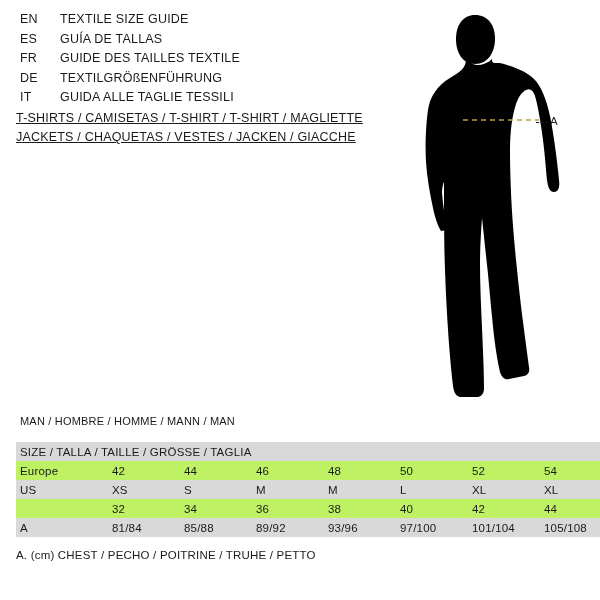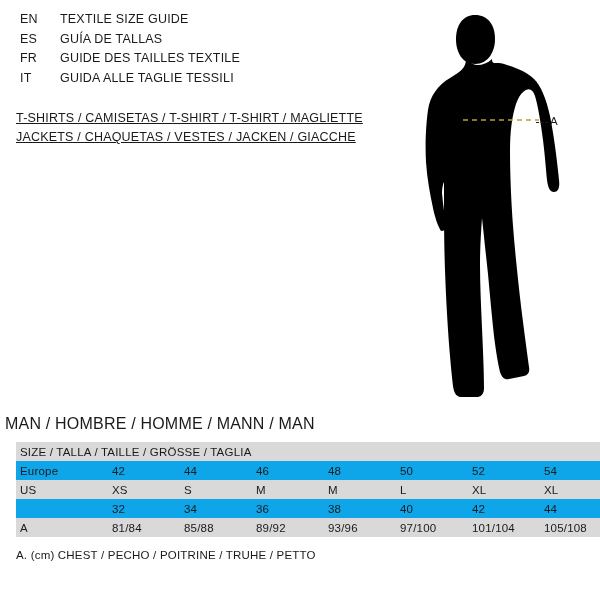--- a/index.html
+++ b/index.html
@@ -81,23 +81,23 @@
     position: absolute;
     left: 136px;
     top: 110px;
     width: 12px;
     border-top: 1.3px dashed #1a1a1a;
   }
 
   
   .man-heading {
     position: absolute;
-    left: 5px;
+    left: 20px;
     top: 415px;
-    font-size: 16px;
+    font-size: 11px;
     letter-spacing: 0.2px;
     white-space: nowrap;
   }
 
   
   .table-wrap {
     position: absolute;
     left: 16px;
     top: 442px;
     width: 568px;
@@ -113,21 +113,21 @@
     padding: 0 0 0 4px;
     letter-spacing: 0.2px;
     vertical-align: middle;
     white-space: nowrap;
     margin-top: 40px;
   }
   tr.row-shade td {
     background: #d9d9d9;
   }
   tr.row-plain td {
-    background: #0ea5e9;
+    background: #bef264;
   }
   td.col-label {
     width: 88px;
   }
   td.col-val {
     width: 68px;
     text-align: left;
     padding-left: 10px;
   }
   td.header-cell {
@@ -154,20 +154,24 @@
       <span class="lang-code">EN</span>
       <span class="lang-title">TEXTILE SIZE GUIDE</span>
     </div>
     <div class="lang-row">
       <span class="lang-code">ES</span>
       <span class="lang-title">GUÍA DE TALLAS</span>
     </div>
     <div class="lang-row">
       <span class="lang-code">FR</span>
       <span class="lang-title">GUIDE DES TAILLES TEXTILE</span>
+    </div>
+    <div class="lang-row">
+      <span class="lang-code">DE</span>
+      <span class="lang-title">TEXTILGRÖßENFÜHRUNG</span>
     </div>
     <div class="lang-row">
       <span class="lang-code">IT</span>
       <span class="lang-title">GUIDA ALLE TAGLIE TESSILI</span>
     </div>
   </div>
 
   <div class="garment-block">
     <div class="garment-line">T-SHIRTS / CAMISETAS / T-SHIRT / T-SHIRT / MAGLIETTE</div>
     <div class="garment-line">JACKETS / CHAQUETAS / VESTES / JACKEN / GIACCHE</div>

